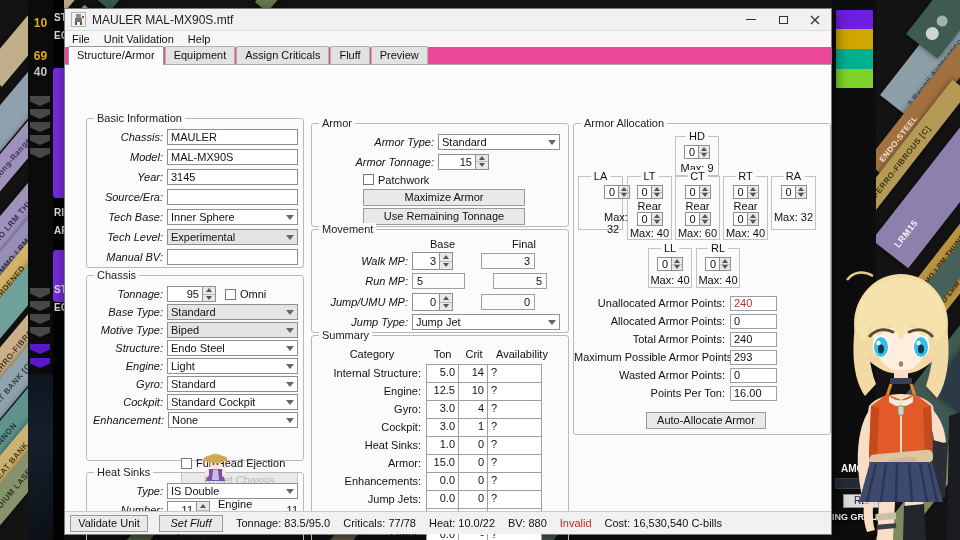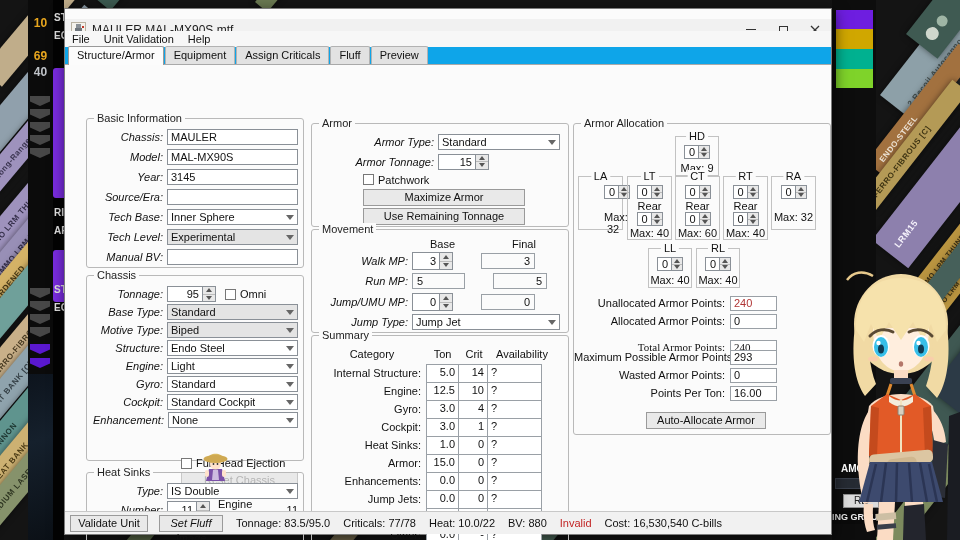--- a/index.html
+++ b/index.html
@@ -34,30 +34,30 @@
     border:1px solid #909090; color:#222; font-size:10px; text-align:center; line-height:12px; }
   .amt-group { position:absolute; left:0px; top:56px; width:62px; height:13px; background:#0a0a0a;
     color:#eee; font-weight:bold; font-size:9px; line-height:13px; padding-left:2px; white-space:nowrap; overflow:hidden; }
 
   #girl { position:absolute; left:843px; top:266px; width:117px; height:274px; z-index:40; }
   #mascot { position:absolute; left:202px; top:449px; width:27px; height:34px; z-index:50; }
 
   
   #win { position:absolute; left:64px; top:8px; width:768px; height:527px; background:#fbfbfb;
     border:1px solid #7c7c7c; box-shadow:2px 4px 14px rgba(0,0,0,.65); z-index:30; }
-  .titlebar { position:absolute; left:0; top:10px; right:0; height:22px; background:#f1f1f1;
+  .titlebar { position:absolute; left:0; top:0; right:0; height:22px; background:#f1f1f1;
     border-bottom:1px solid #dcdcdc; display:flex; align-items:center; padding-left:6px; }
   .titlebar .ttl { font-size:12px; color:#1c1c1c; margin-left:6px; }
   .wbtns { margin-left:auto; display:flex; height:100%; }
   .wbtn { width:32px; height:100%; display:flex; align-items:center; justify-content:center; }
   .ic-min { width:10px; height:1px; background:#333; }
   .ic-max { width:9px; height:8px; border:1px solid #333; }
   .menubar { position:absolute; left:0; top:22px; right:0; height:16px; background:#f7f7f7; display:flex; align-items:center; }
   .mitem { padding:0 7px; font-size:11px; color:#111; }
-  .tabbar { position:absolute; left:0; top:38px; right:0; height:18px; background:#0ea5e9;
+  .tabbar { position:absolute; left:0; top:38px; right:0; height:18px; background:#ec4899;
     border-bottom:1px solid #a9a9a9; display:flex; align-items:flex-end; padding-left:3px; }
   .tab { border:1px solid #b2b2b2; border-bottom:none; background:#e2e2e2; padding:2px 8px 3px;
     font-size:11px; margin-right:1px; border-radius:2px 2px 0 0; position:relative; }
   .tab.active { background:#fcfcfc; border-color:#999; margin-bottom:-1px; padding-bottom:4px; z-index:2; }
   .contentarea { position:absolute; left:0; top:56px; right:0; bottom:23px; background:#fbfbfb; }
   .statusbar { position:absolute; left:0; bottom:0; right:0; height:23px; background:#f1f1f1;
     border-top:1px solid #c8c8c8; display:flex; align-items:center; padding-left:5px; }
   .statusbar .stat { margin-left:13px; white-space:nowrap; }
   .red { color:#c22525; }
 
@@ -818,21 +818,21 @@
       </div>
 
       <div class="alrow" style="left:0;top:171px;">
         <span class="allbl">Unallocated Armor Points:</span>
         <span class="alval" style="color:#b03434;">240</span>
         </div>
       <div class="alrow" style="left:0;top:189px;">
         <span class="allbl">Allocated Armor Points:</span>
         <span class="alval">0</span>
         </div>
-      <div class="alrow" style="left:0;top:215px;font-family:Liberation Serif, serif;">
+      <div class="alrow" style="left:0;top:207px;">
         <span class="allbl">Total Armor Points:</span>
         <span class="alval">240</span>
         </div>
       <div class="alrow" style="left:0;top:225px;">
         <span class="allbl">Maximum Possible Armor Points:</span>
         <span class="alval">293</span>
         </div>
       <div class="alrow" style="left:0;top:243px;">
         <span class="allbl">Wasted Armor Points:</span>
         <span class="alval">0</span>

